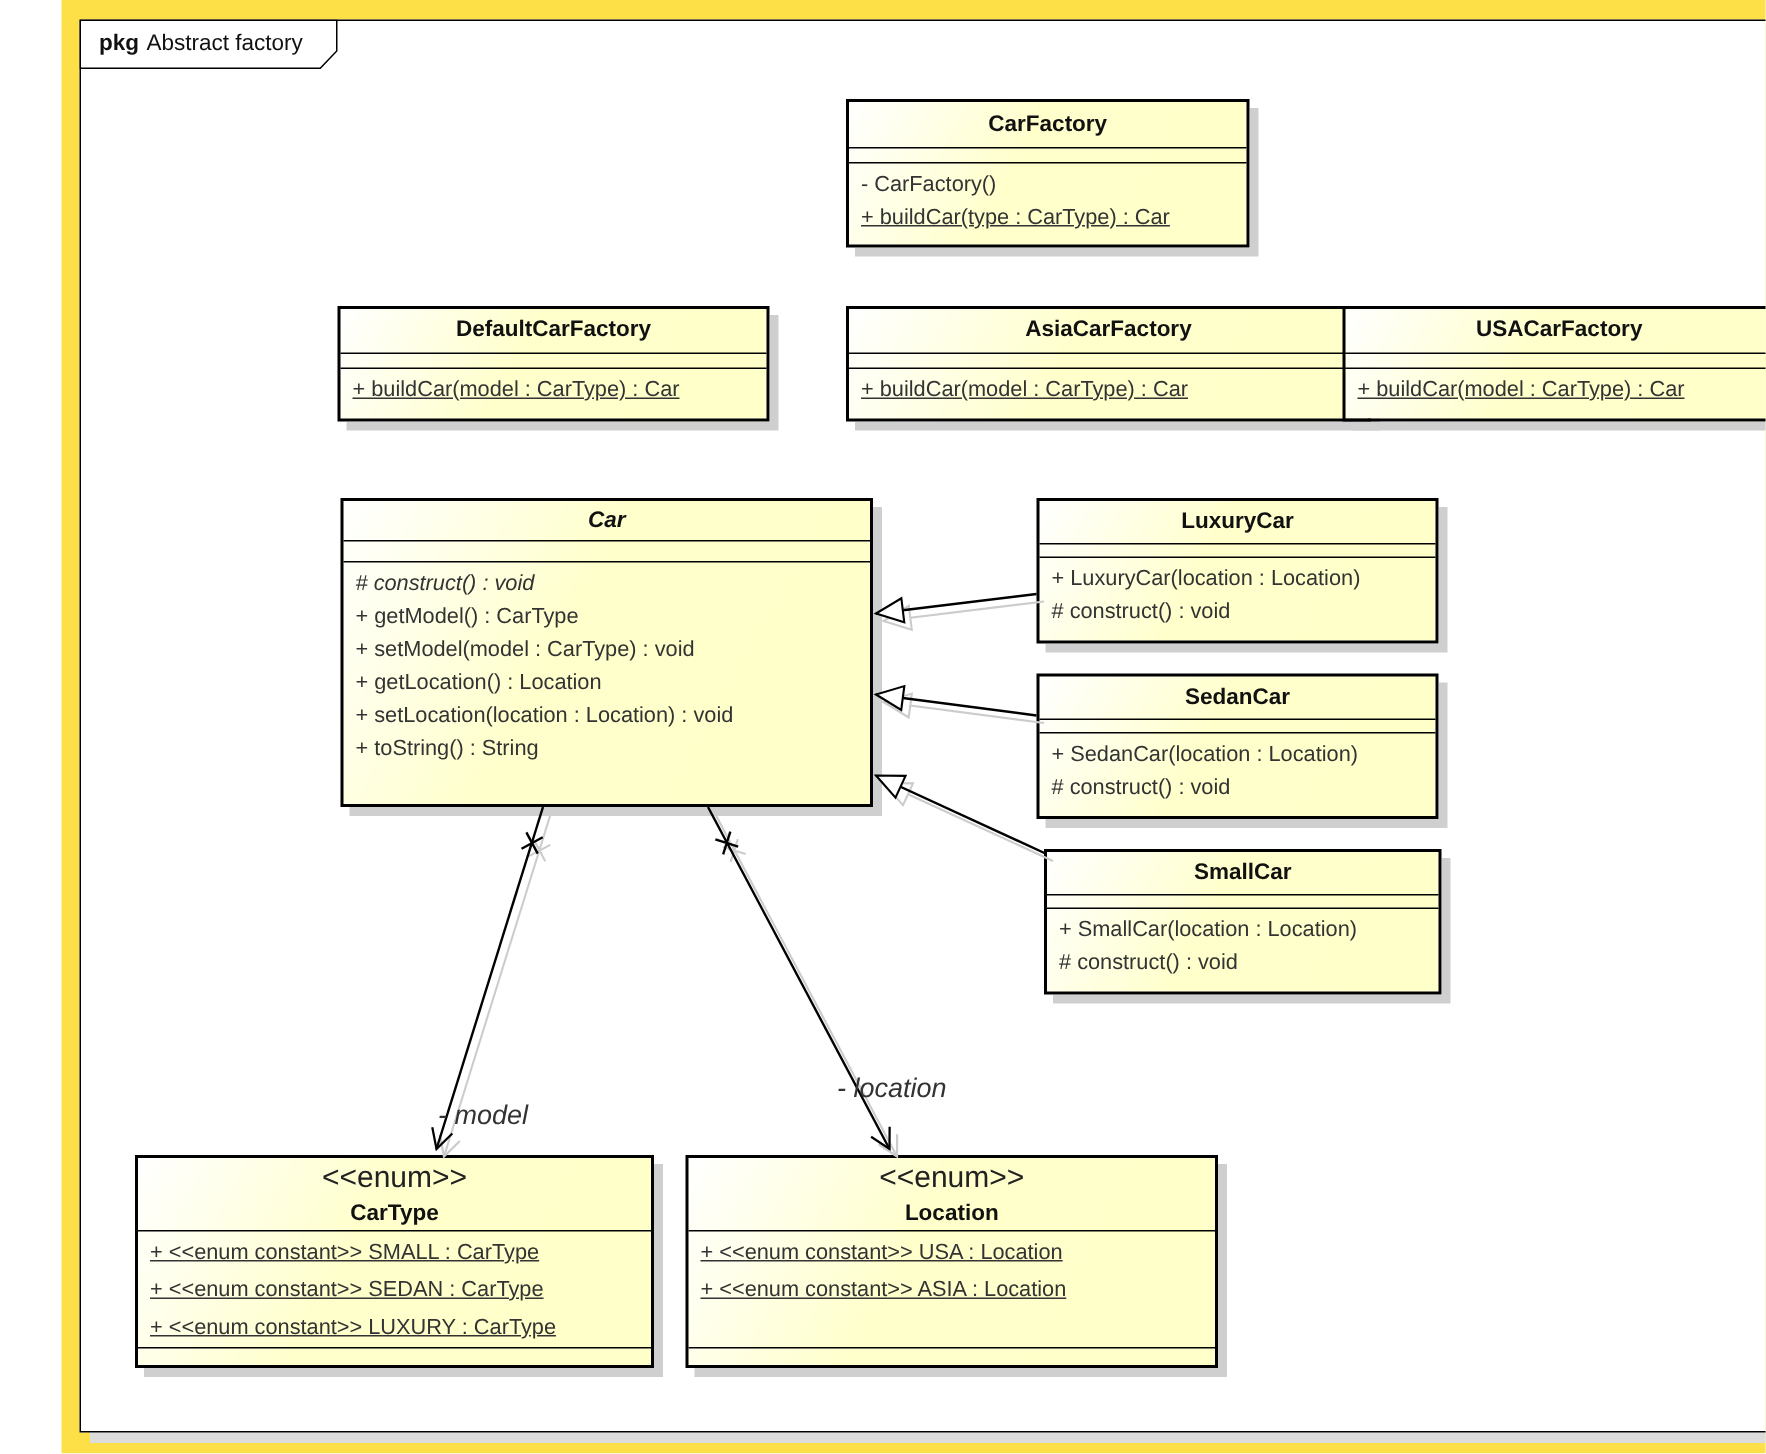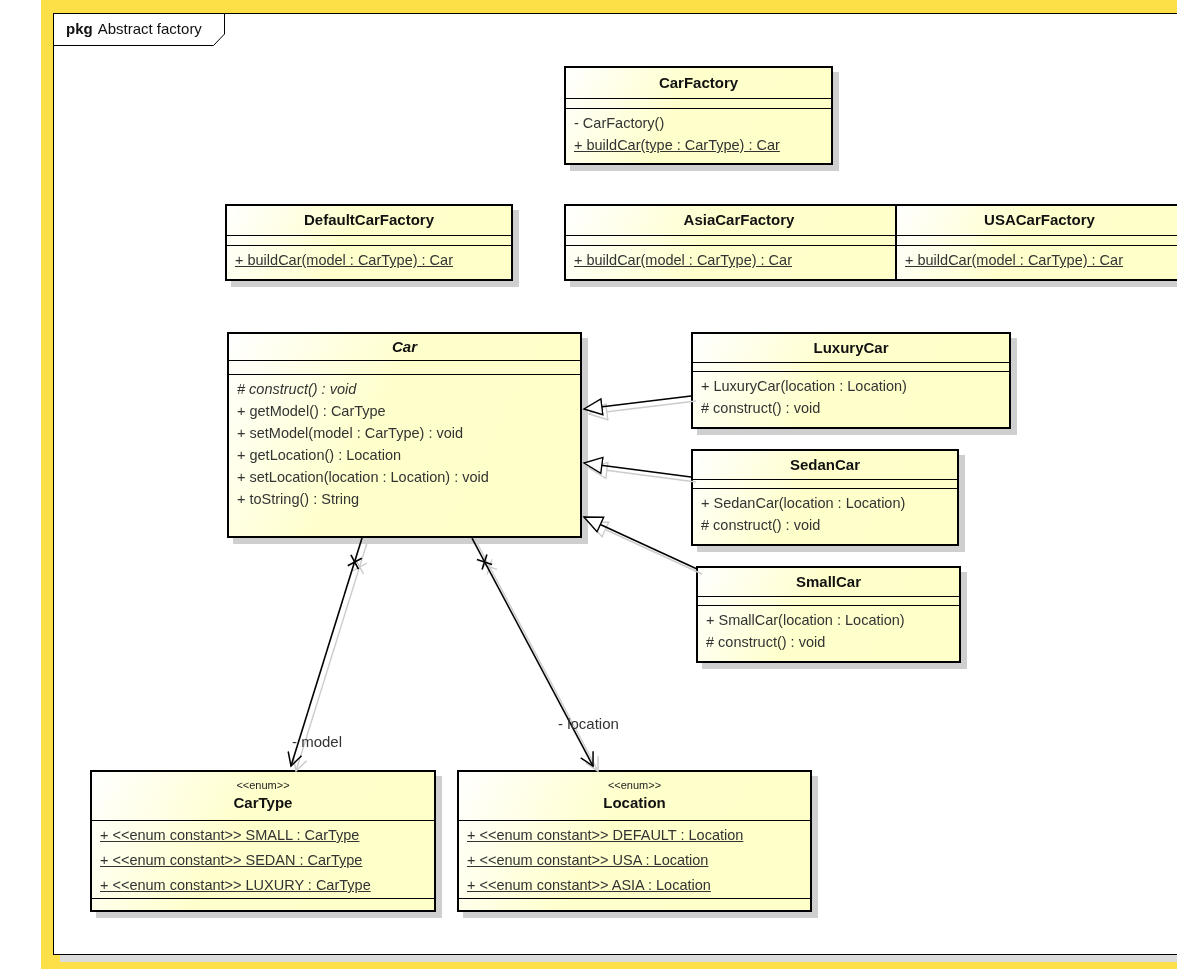--- a/index.html
+++ b/index.html
@@ -21,31 +21,31 @@
   .uml-box{
     position:absolute;box-sizing:border-box;border:2px solid #000;
     background:linear-gradient(118deg,#ffffff 0%,#ffffcc 42%,#ffffc9 100%);
     box-shadow:6px 6px 0 0 #cfcfcf;
     display:flex;flex-direction:column;
   }
   .box-title{
     flex:0 0 auto;display:flex;flex-direction:column;justify-content:center;align-items:center;
     font-weight:bold;font-size:15px;color:#111;line-height:1.35;
   }
-  .box-title .stereo{font-weight:normal;font-size:11px;color:#222;}
+  .box-title .stereo{font-weight:normal;font-size:20px;color:#222;}
   .title-text.abstract{font-style:italic;}
   .box-mid{flex:0 0 auto;border-top:1px solid #000;overflow:hidden;box-sizing:border-box;padding-top:2px;}
   .box-ops{flex:1 1 auto;border-top:1px solid #000;overflow:hidden;box-sizing:border-box;padding-top:3px;}
   .row{font-size:14.5px;line-height:22px;padding:0 8px;white-space:nowrap;color:#333;}
   .enum .box-mid .row{line-height:25px;}
   .row.static{text-decoration:underline;}
   .row.abstract{font-style:italic;}
   #edges{position:absolute;left:0;top:0;z-index:2;pointer-events:none;}
   .edge-label{
-    position:absolute;z-index:2;font-size:15px;color:#333;white-space:nowrap;
+    position:absolute;z-index:2;font-size:18px;color:#333;white-space:nowrap;font-style:italic;
   }
 </style>
 </head>
 <body>
 
 <div class="canvas">
 
   <div class="frame"></div>
 
   <svg class="tab-svg" width="200" height="40">
@@ -98,21 +98,21 @@
         <div class="box-mid" style="height: 14px;"></div>
         <div class="box-ops">
           <div class="row abstract"># construct() : void</div>
           <div class="row">+ getModel() : CarType</div>
           <div class="row">+ setModel(model : CarType) : void</div>
           <div class="row">+ getLocation() : Location</div>
           <div class="row">+ setLocation(location : Location) : void</div>
           <div class="row">+ toString() : String</div>
         </div>
       </div>
-      <div class="uml-box" style="left: 650px; top: 332px; width: 320px; height: 97px;">
+      <div class="uml-box" style="left: 650px; top: 332px; width: 268px; height: 97px;">
         <div class="box-title" style="height: 28px;">
           <div class="title-text">LuxuryCar</div>
         </div>
         <div class="box-mid" style="height: 9px;"></div>
         <div class="box-ops">
           <div class="row">+ LuxuryCar(location : Location)</div>
           <div class="row"># construct() : void</div>
         </div>
       </div>
       <div class="uml-box" style="left: 650px; top: 449px; width: 268px; height: 97px;">
@@ -146,21 +146,20 @@
           <div class="row static">+ &lt;&lt;enum constant&gt;&gt; LUXURY : CarType</div>
         </div>
         <div class="box-ops"></div>
       </div>
       <div class="uml-box enum" style="left: 416px; top: 770px; width: 355px; height: 142px;">
         <div class="box-title" style="height: 48px;">
           <div class="stereo">&lt;&lt;enum&gt;&gt;</div>
           <div class="title-text">Location</div>
         </div>
         <div class="box-mid" style="height: 78px;">
-          <div class="row static">+ &lt;&lt;enum constant&gt;&gt; DEFAULT : Location</div>
           <div class="row static">+ &lt;&lt;enum constant&gt;&gt; USA : Location</div>
           <div class="row static">+ &lt;&lt;enum constant&gt;&gt; ASIA : Location</div>
         </div>
         <div class="box-ops"></div>
       </div>
     </div>
 
   <svg id="edges" width="1177" height="969">
     <defs>
       <marker id="triBlack" markerUnits="userSpaceOnUse" markerWidth="22" markerHeight="20" refX="19" refY="10" orient="auto">

